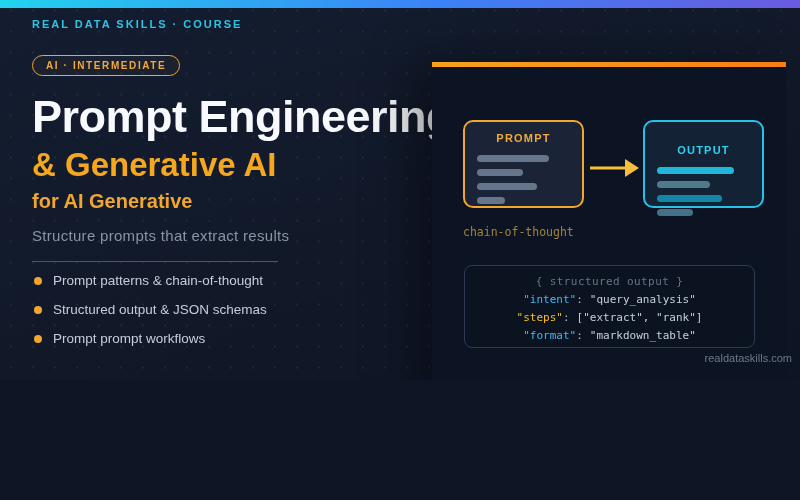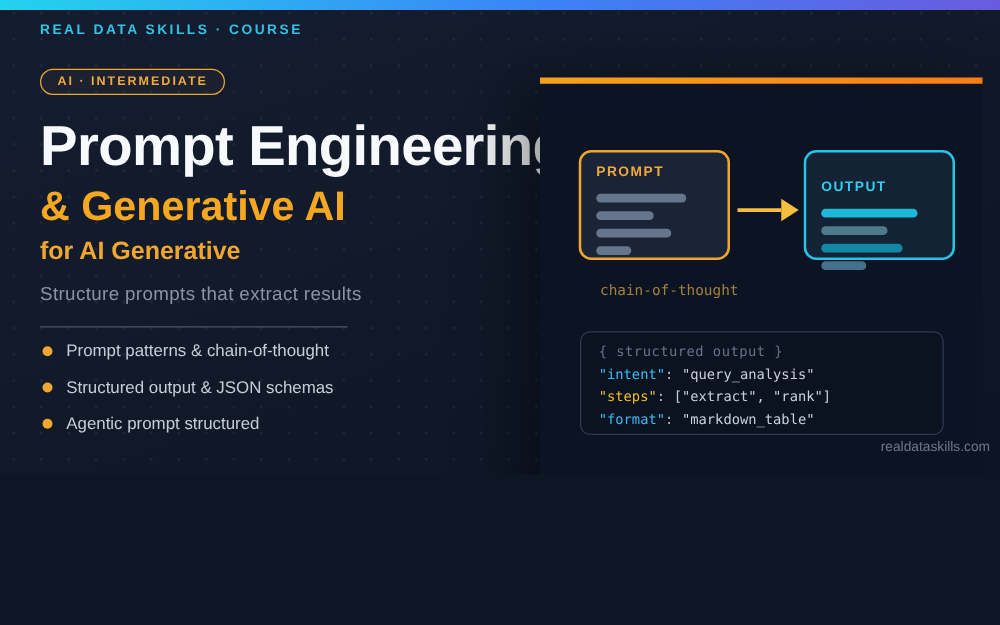--- a/index.html
+++ b/index.html
@@ -52,20 +52,21 @@
   .bullet-dot {
     width:8px; height:8px; border-radius:50%; background:#f0a62f;
     margin:4px 11px 0 2px; flex:none;
   }
   .bullet-text { font-size:13.5px; color:#c6cdd9; }
 
   .panel {
     position:absolute; left:432px; top:62px; width:354px; height:393px;
     background:#0c1322; z-index:2; border-radius:0 0 3px 3px;
     box-shadow:-22px 0 48px rgba(0,0,0,0.38);
+    text-align:center;
   }
   .panel-topbar {
     position:absolute; top:0; left:0; width:354px; height:5px;
     background:linear-gradient(90deg, #f6a21c, #f97d16);
   }
   .diagram-box {
     position:absolute; width:121px; height:88px; border-radius:10px;
     padding:10px 12px;
   }
   .prompt-box { left:31px; top:58px; border:2px solid #f0a62f; background:#1a2436; }
@@ -78,21 +79,21 @@
   .prompt-box .skline.l1 { width:72px; margin-top:11px; }
   .prompt-box .skline.l2 { width:46px; }
   .prompt-box .skline.l3 { width:60px; }
   .prompt-box .skline.l4 { width:28px; }
   .output-box .skline.l1 { width:77px; margin-top:11px; background:#1fb8d8; }
   .output-box .skline.l2 { width:53px; background:#4e7a8c; }
   .output-box .skline.l3 { width:65px; background:#1587a6; }
   .output-box .skline.l4 { width:36px; background:#44708a; }
   .flow-arrow { position:absolute; left:156px; top:96px; width:52px; height:20px; }
   .diagram-caption {
-    position:absolute; left:48px; top:163px;
+    position:absolute; left:31px; top:163px;
     font-family:"DejaVu Sans Mono", monospace;
     font-size:11.5px; color:#a5803c;
   }
   .code-card {
     position:absolute; left:32px; top:203px; width:291px; height:83px;
     border:1px solid #2e3b52; border-radius:8px; background:#0b1220;
     padding:9px 14px; font-family:"DejaVu Sans Mono", monospace;
   }
   .code-header { font-size:11px; color:#67738a; letter-spacing:0.4px; }
   .code-line { font-size:11px; margin-top:5px; color:#c7d0de; white-space:nowrap; }
@@ -127,21 +128,21 @@
     <div class="bullet-row">
       <span class="bullet-dot"></span>
       <span class="bullet-text">Prompt patterns &amp; chain-of-thought</span>
     </div>
     <div class="bullet-row">
       <span class="bullet-dot"></span>
       <span class="bullet-text">Structured output &amp; JSON schemas</span>
     </div>
     <div class="bullet-row">
       <span class="bullet-dot"></span>
-      <span class="bullet-text">Agentic prompt structured</span>
+      <span class="bullet-text">Prompt prompt workflows</span>
     </div>
   </div>
 
   <div class="panel">
     <div class="panel-topbar"></div>
 
     <div class="diagram-box prompt-box">
       <div class="box-label">PROMPT</div>
       <div class="skline l1"></div>
       <div class="skline l2"></div>

